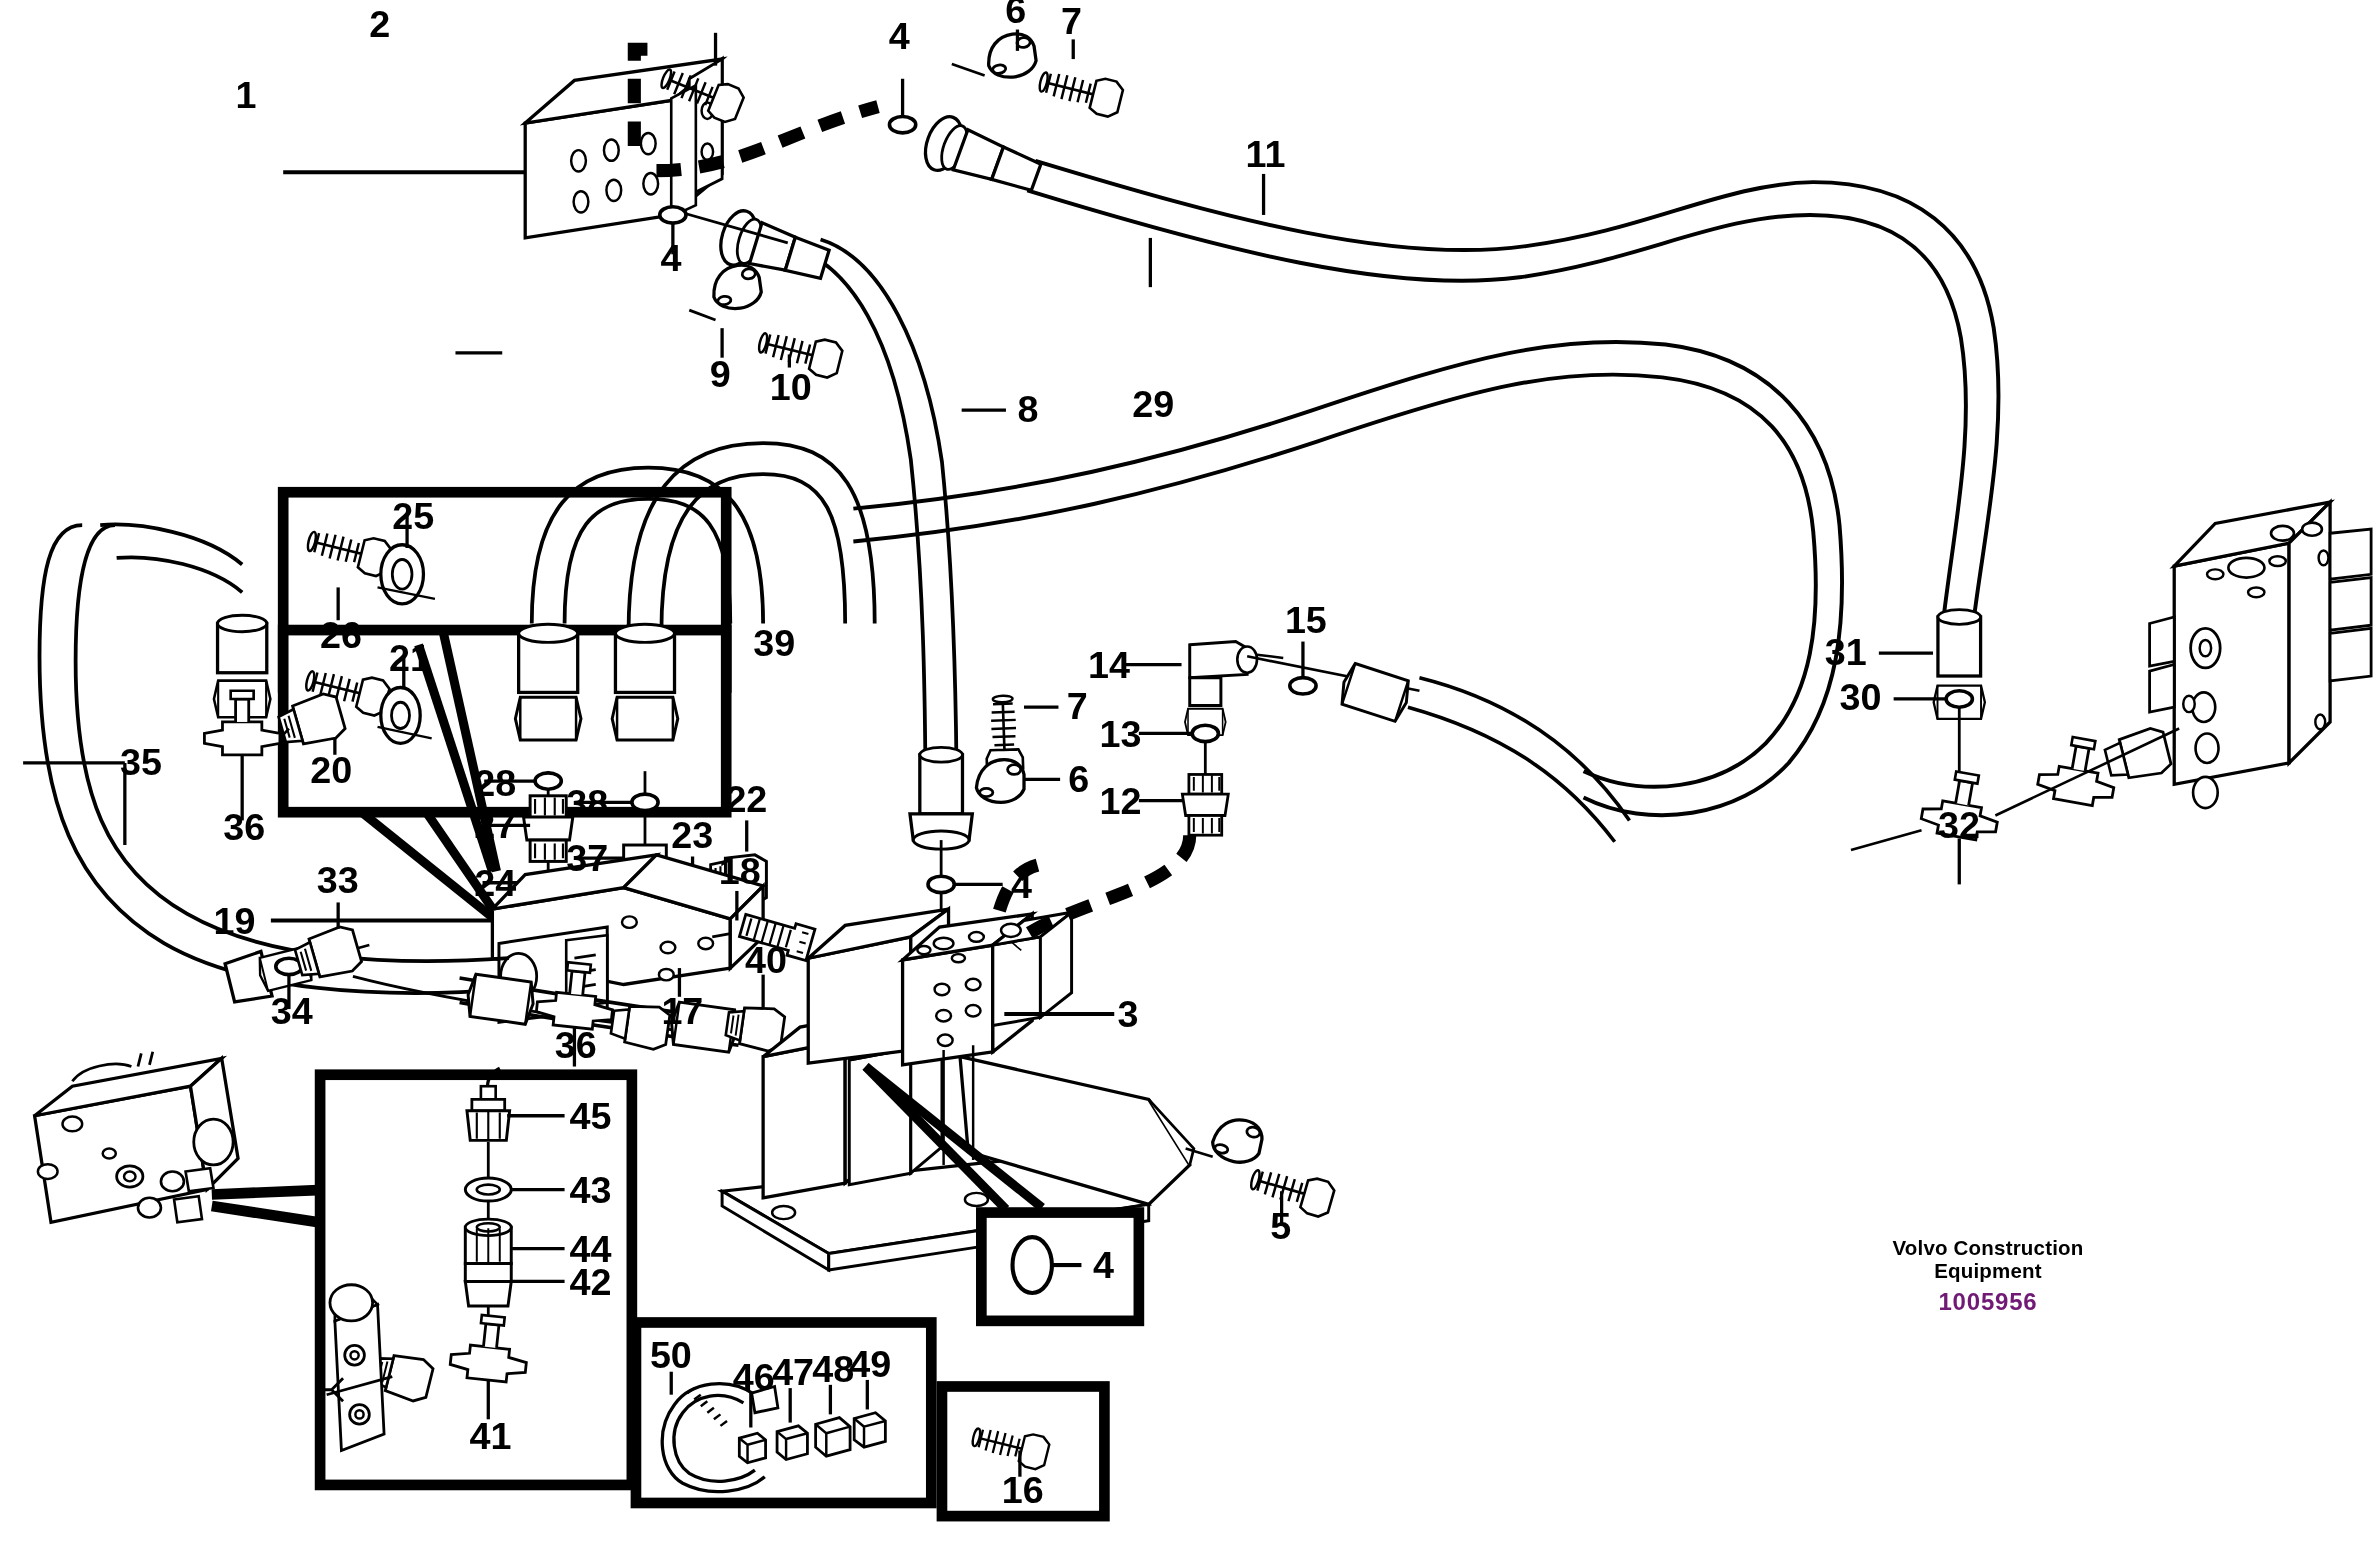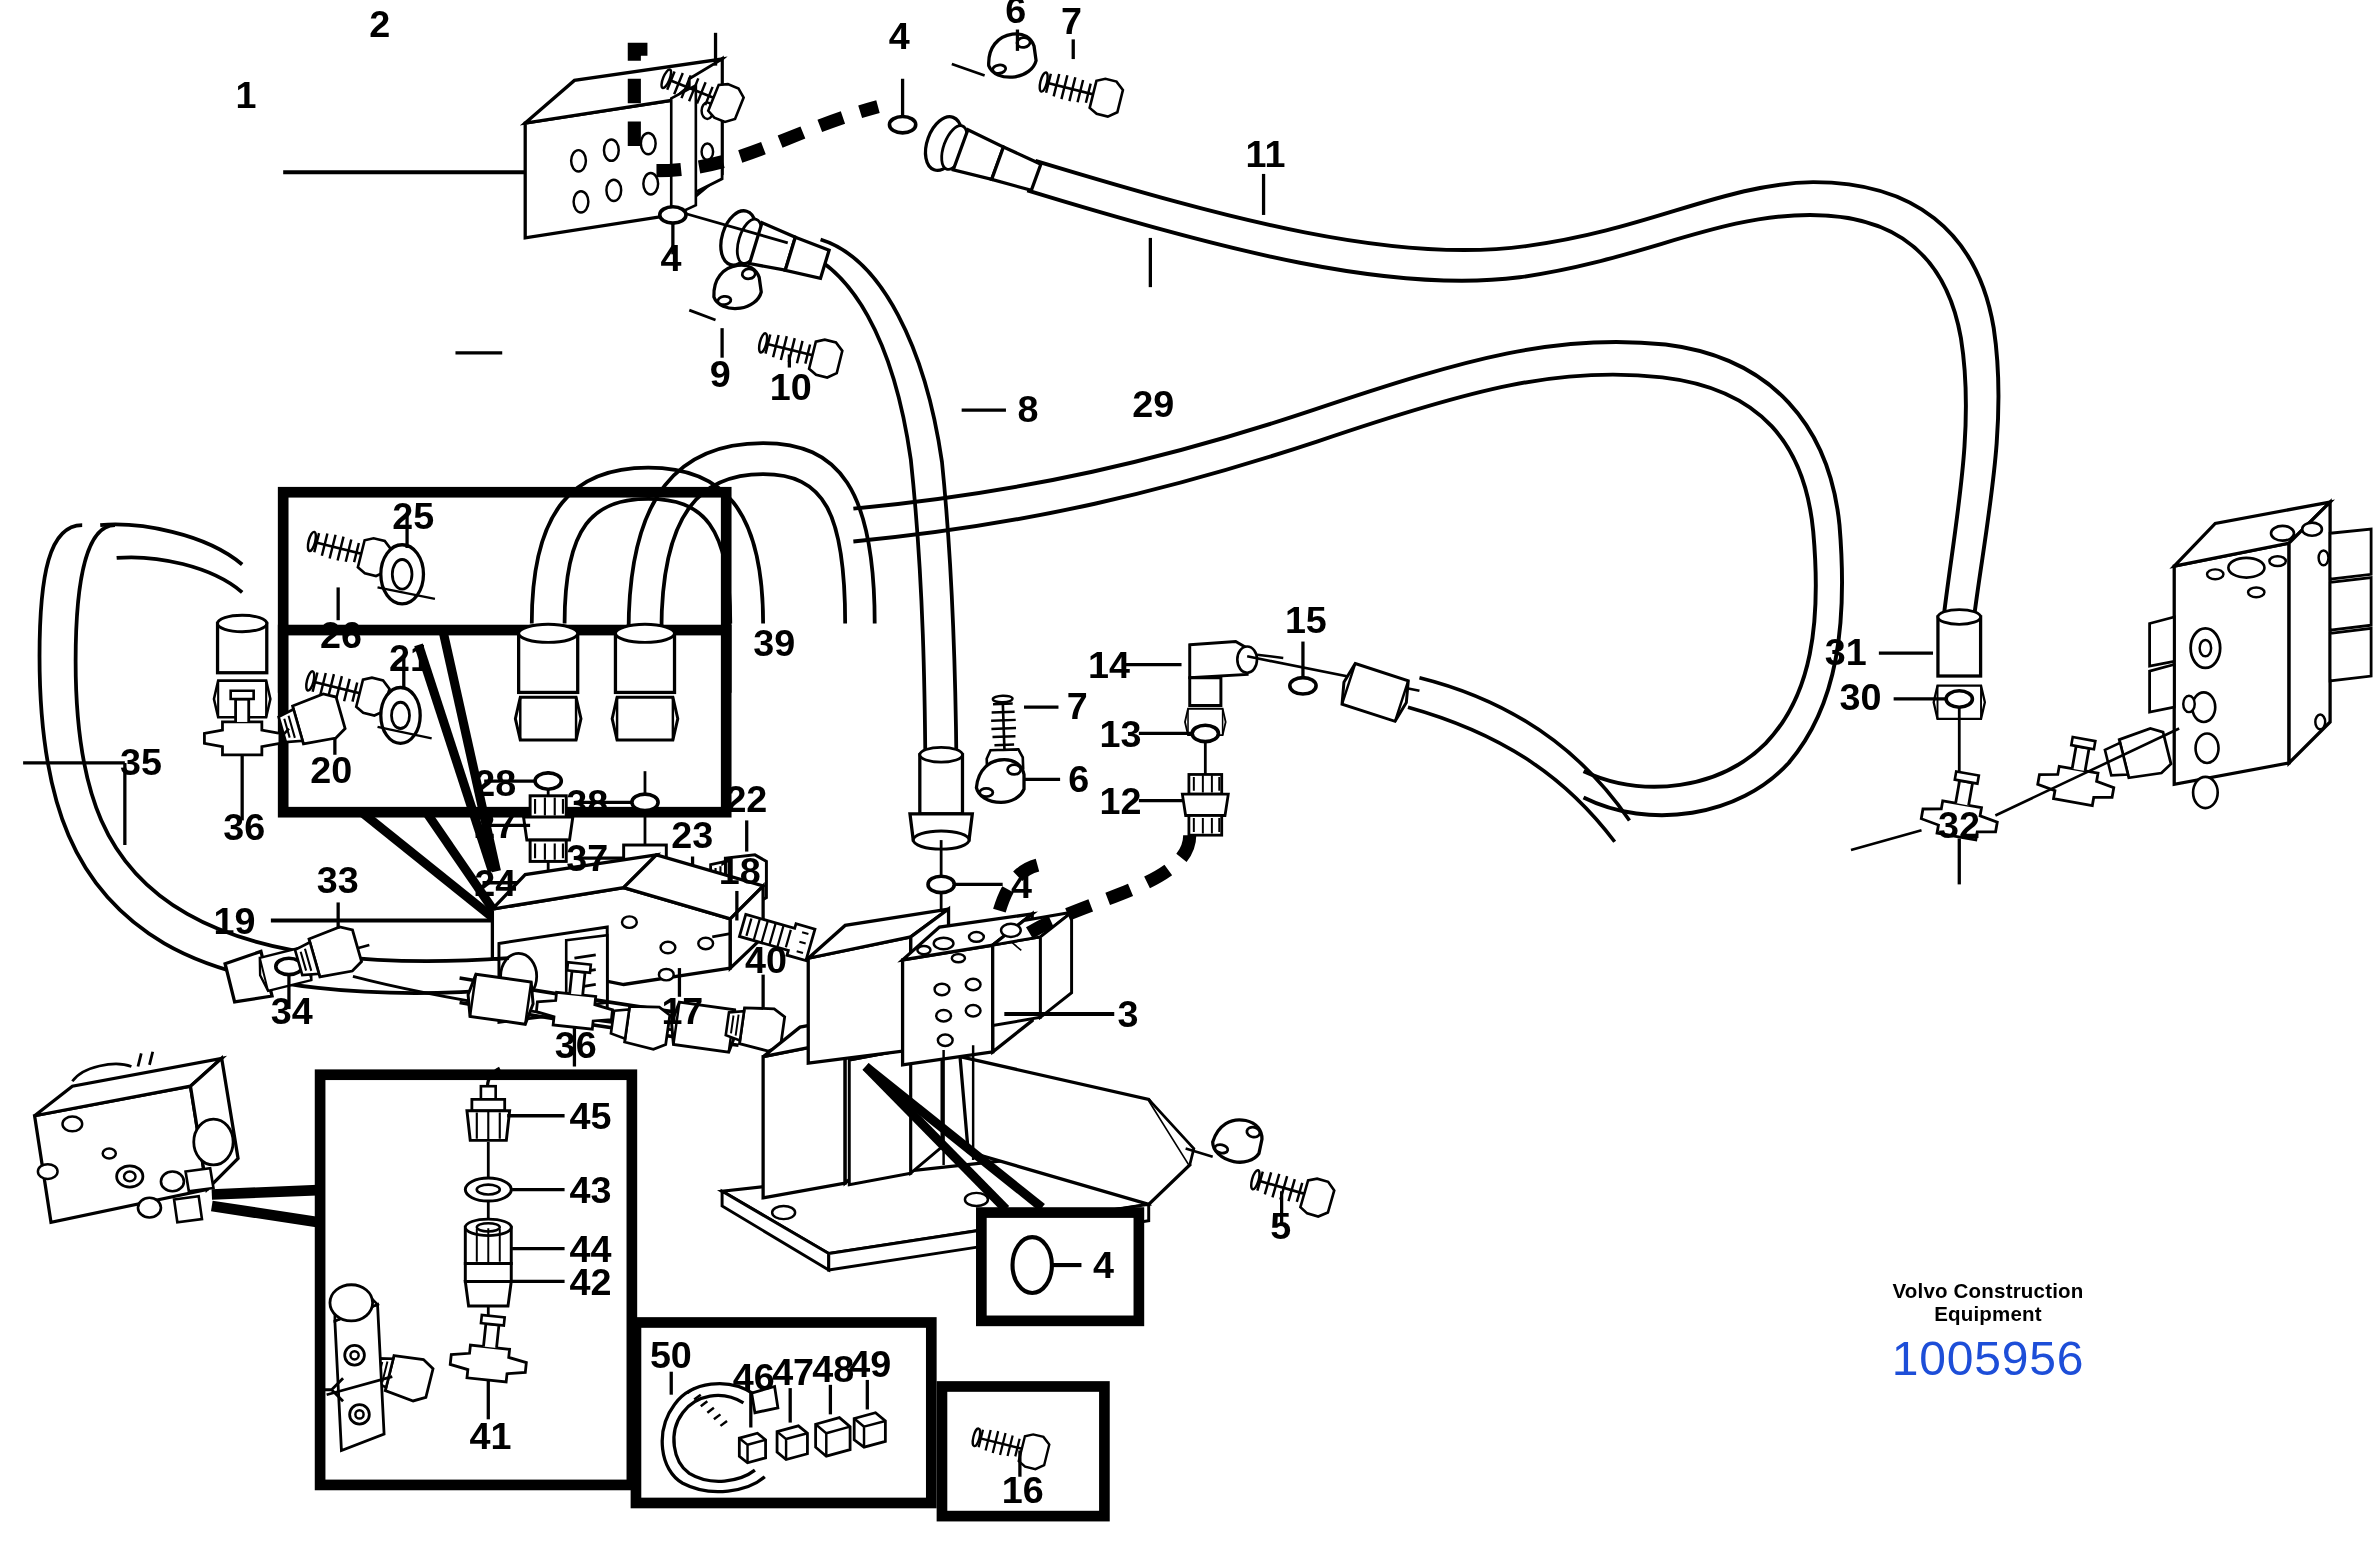--- a/index.html
+++ b/index.html
@@ -4,21 +4,21 @@
 <style>
   html,body{margin:0;padding:0;background:#fff;}
   body{width:2377px;height:1544px;position:relative;overflow:hidden;
        font-family:"Liberation Sans",sans-serif;}
   #stage{position:absolute;inset:0;width:2377px;height:1544px;}
   svg#diagram{position:absolute;left:0;top:0;width:2377px;height:1544px;display:block;}
   .lbl{font-family:"Liberation Sans",sans-serif;font-weight:bold;fill:#000;}
   .l-lg{font-size:46px;}
   .title-blk{position:absolute;text-align:center;font-family:"Liberation Sans",sans-serif;}
   .tb-line{font-weight:bold;font-size:20.5px;color:#000;line-height:1.12;letter-spacing:0.2px;}
-  .tb-num{font-weight:normal;font-size:48px;color:#1d4ed8;margin-top:4.9px;letter-spacing:0.8px;}
+  .tb-num{font-weight:bold;font-size:24px;color:#701a75;margin-top:4.9px;letter-spacing:0.8px;}
 </style>
 </head>
 <body>
 
 <div id="stage">
 
 <svg id="diagram" viewBox="0 0 2897 1882">
   <defs>
     <g id="boltHex">
       <path d="M0,0 L62,0 L62,-17 L72,-22 L86,-22 L96,-14 L96,14 L86,22 L72,22 L62,17 L62,0 Z" fill="#fff" stroke="#000" stroke-width="3.2"></path>
@@ -694,20 +694,20 @@
 
     <text class="lbl l-lg" x="792" y="1668">50</text>
     <text class="lbl l-lg" x="893" y="1694">46</text>
     <text class="lbl l-lg" x="941" y="1688">47</text>
     <text class="lbl l-lg" x="990" y="1684">48</text>
     <text class="lbl l-lg" x="1035" y="1678">49</text>
     <text class="lbl l-lg" x="1221" y="1832">16</text>
   </g>
 </svg>
 
-<div class="title-blk" style="left:1832px;top:1280px;width:312px;">
+<div class="title-blk" style="left:1832px;top:1237px;width:312px;">
   <div class="tb-line">Volvo Construction</div>
   <div class="tb-line">Equipment</div>
   <div class="tb-num">1005956</div>
 </div>
 
 </div>
 
 
 </body></html>

